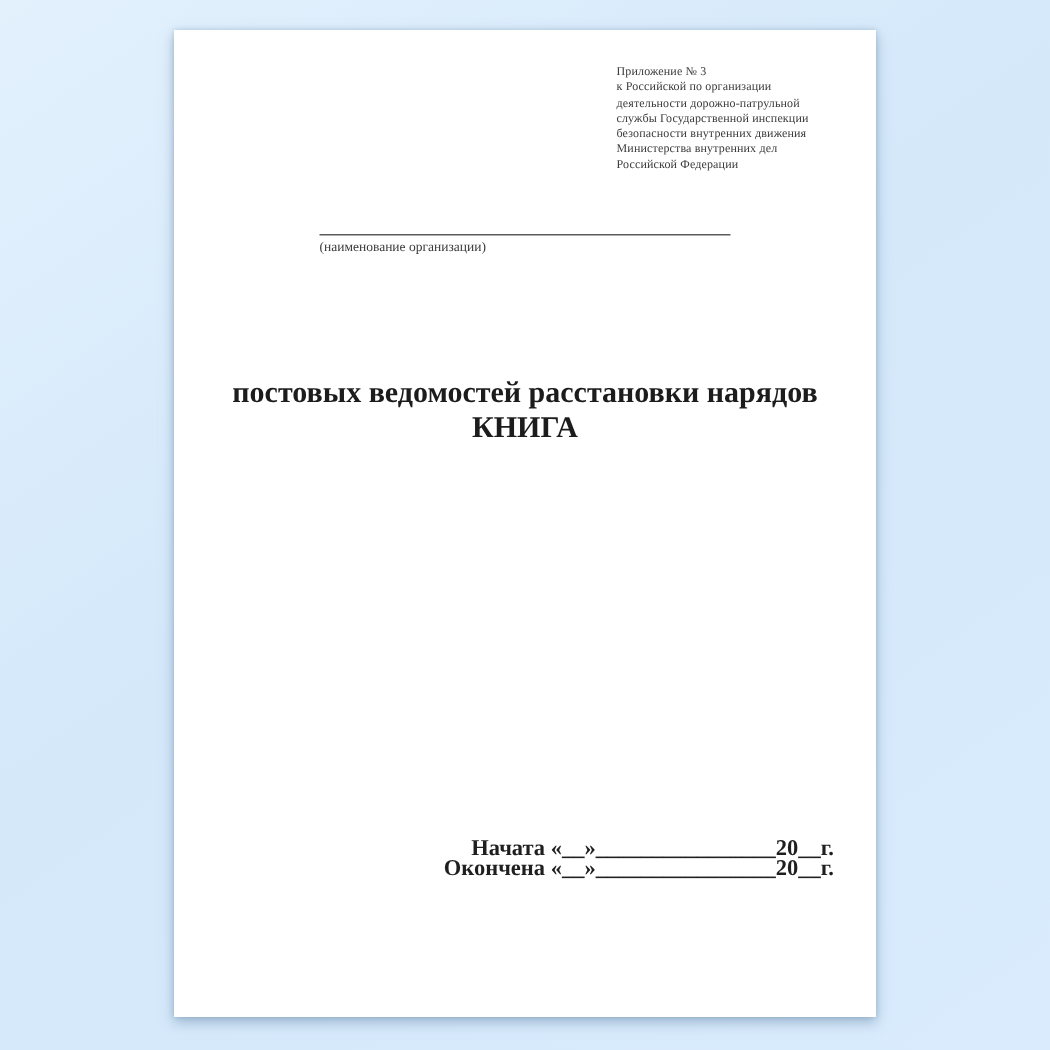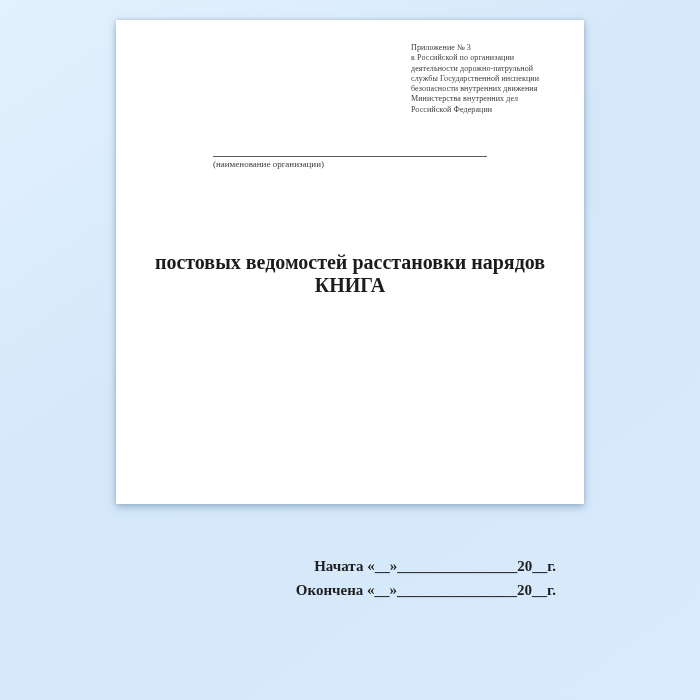--- a/index.html
+++ b/index.html
@@ -12,21 +12,21 @@
     position: relative;
     overflow: hidden;
     background: linear-gradient(145deg, #e3f1fd 0%, #d4e8fa 45%, #d9ebfc 100%);
     font-family: "Liberation Serif", "DejaVu Serif", serif;
   }
   .page {
     position: absolute;
     left: 116px;
     top: 20px;
     width: 468px;
-    height: 484px;
+    height: 658px;
     background: #ffffff;
     box-shadow: 0 3px 8px rgba(104, 136, 170, 0.55), 0 0 3px rgba(118, 148, 180, 0.35);
   }
   .appendix {
     position: absolute;
     left: 295px;
     top: 23px;
     width: 165px;
     font-size: 8px;
     line-height: 10.3px;
@@ -66,21 +66,20 @@
     position: absolute;
     top: 540px;
     right: 28px;
     text-align: right;
     font-weight: bold;
     font-size: 15px;
     line-height: 13px;
     color: #1f1f1f;
   }
   .dates .date-row + .date-row {
-    margin-top: 11px;
     font-family: Liberation Serif, serif;
   }
 </style>
 </head>
 <body>
 
 <div class="page">
 
   <div class="appendix">
     <div>Приложение № 3</div>

